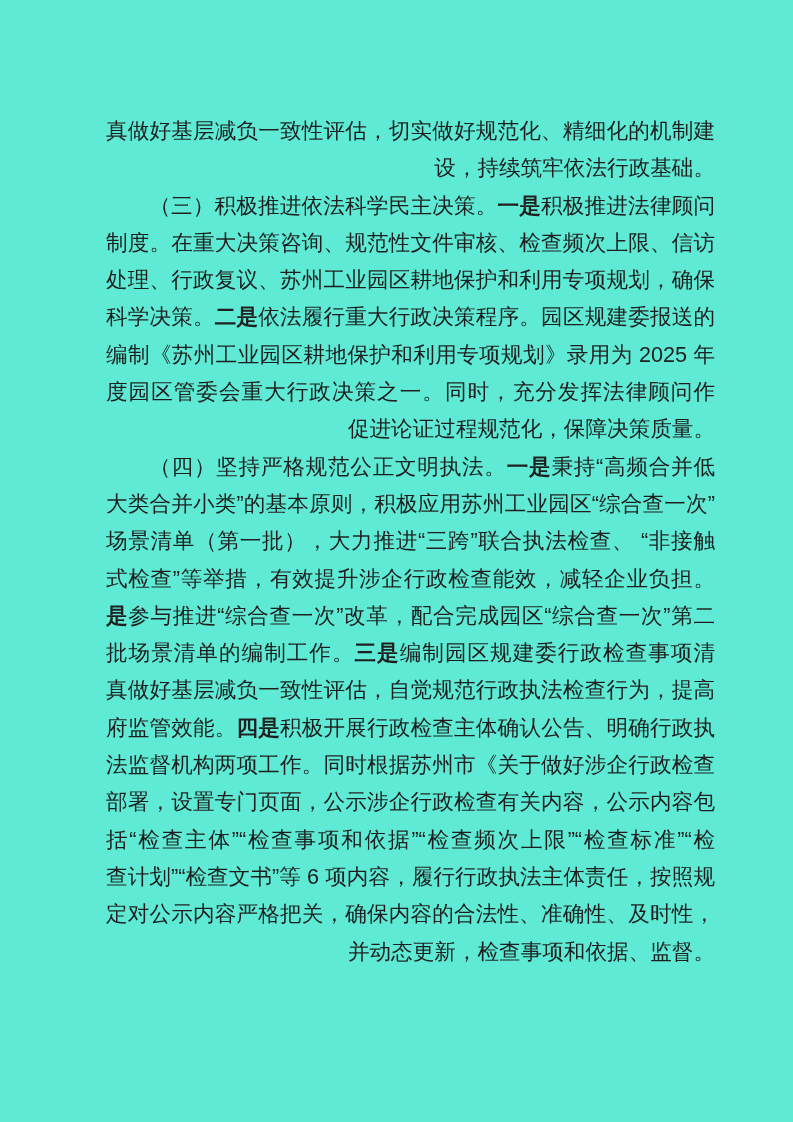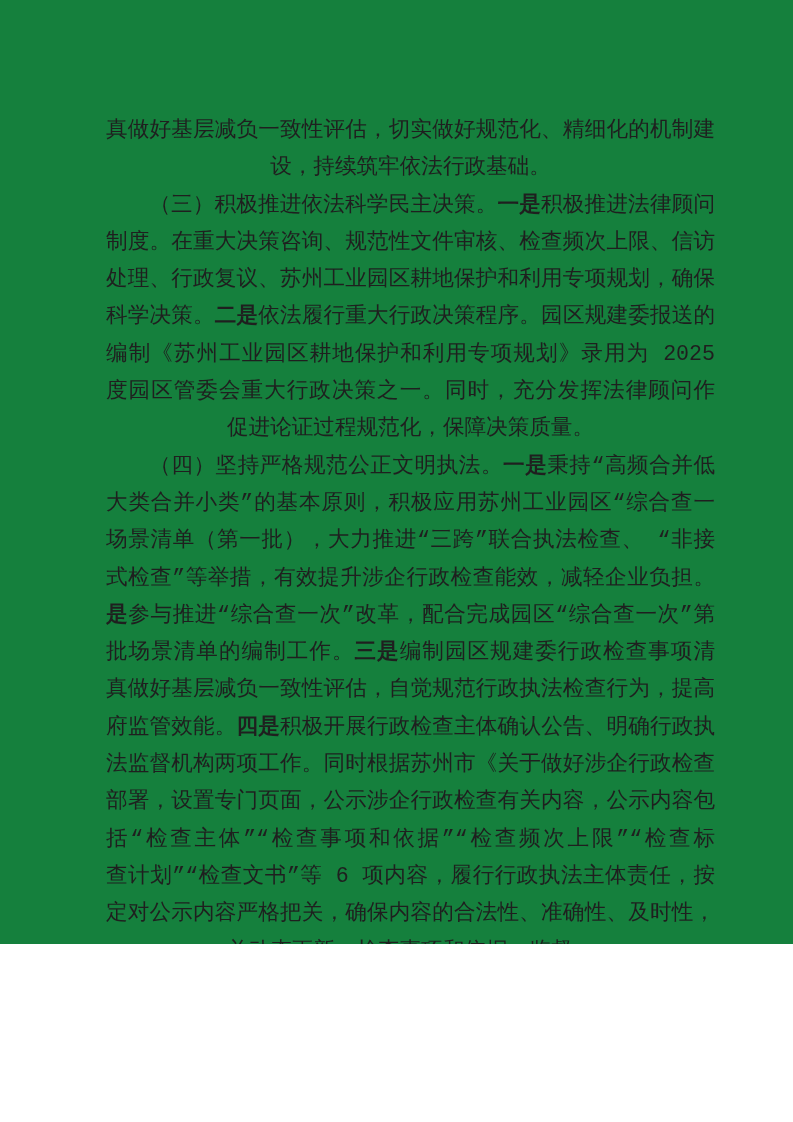--- a/index.html
+++ b/index.html
@@ -3,38 +3,38 @@
 <meta charset="utf-8">
 <style>
   html, body {
     margin: 0;
     padding: 0;
     background: #ffffff;
   }
   .page {
     position: relative;
     width: 793px;
-    height: 944px;
-    background: #15803d;
+    height: 1122px;
+    background: #5eead4;
     overflow: hidden;
-    font-family: Liberation Mono, monospace;
+    font-family: Liberation Sans, sans-serif;
   }
   .doc-body {
     position: absolute;
     left: 106px;
     top: 112px;
     width: 609px;
     color: #1f1f1f;
   }
   .text-line {
     height: 37.3px;
     line-height: 37.3px;
     font-size: 21.6px;
     overflow: hidden;
-    text-align: center;
+    text-align: right;
   }
   .text-line.justify {
     text-align: justify;
     text-align-last: justify;
     text-justify: inter-character;
   }
   .text-line.indent {
     text-indent: 2em;
   }
   .seg { font-weight: 400; }

